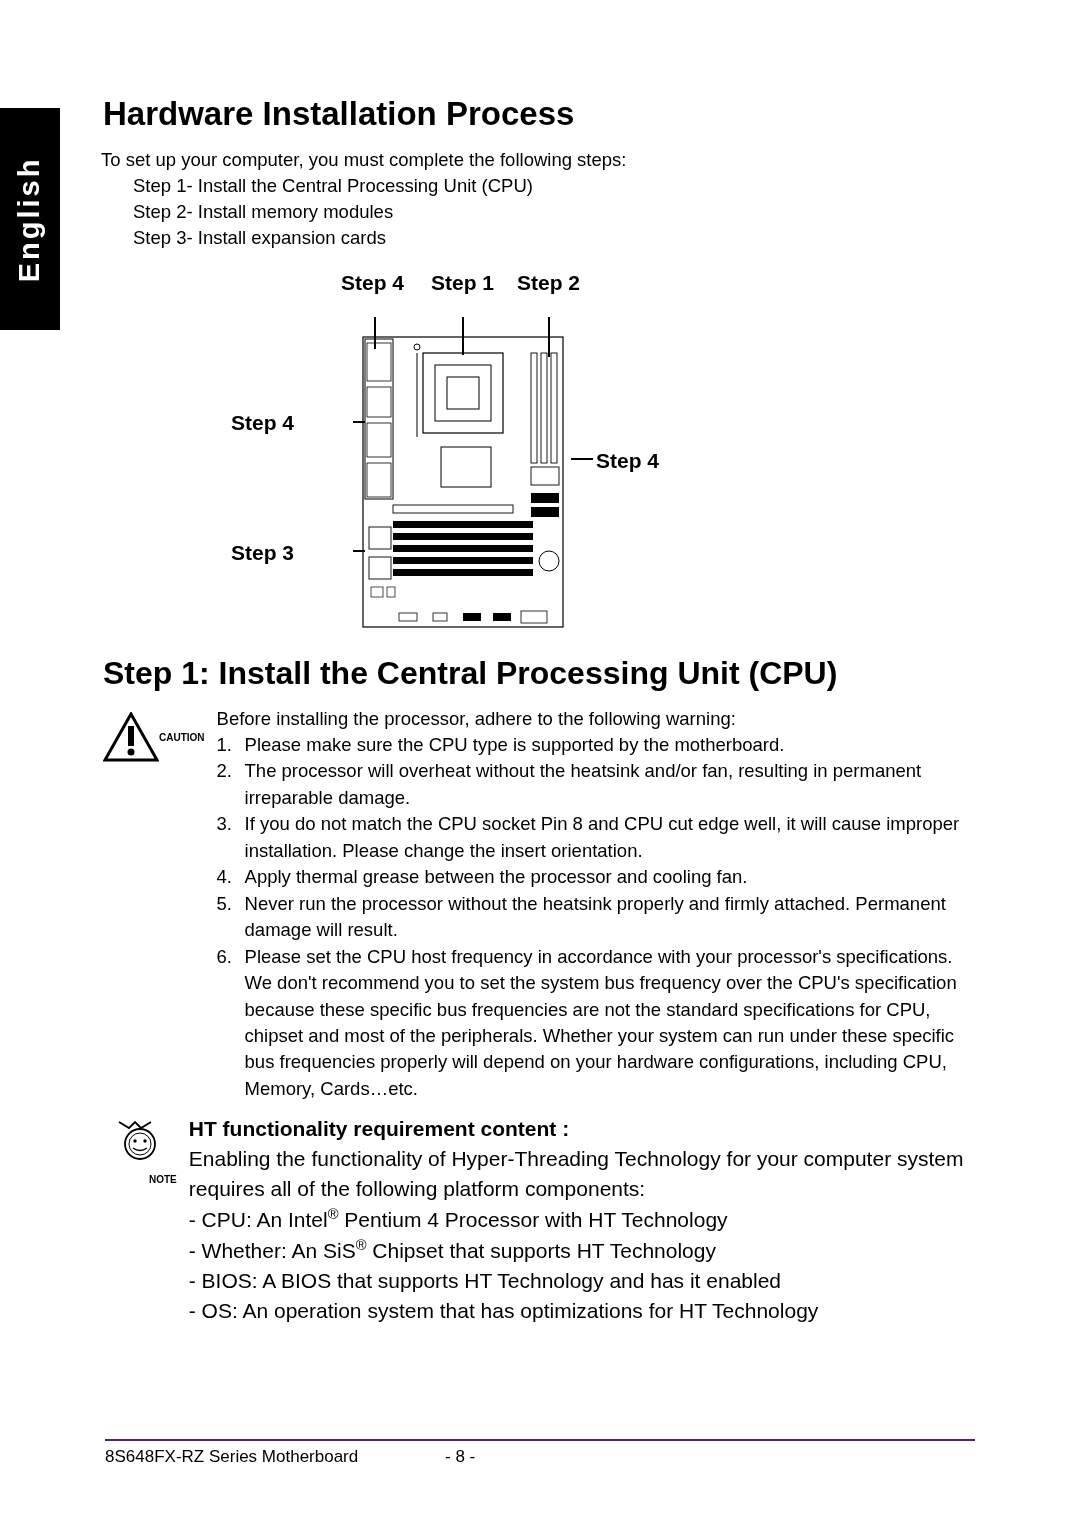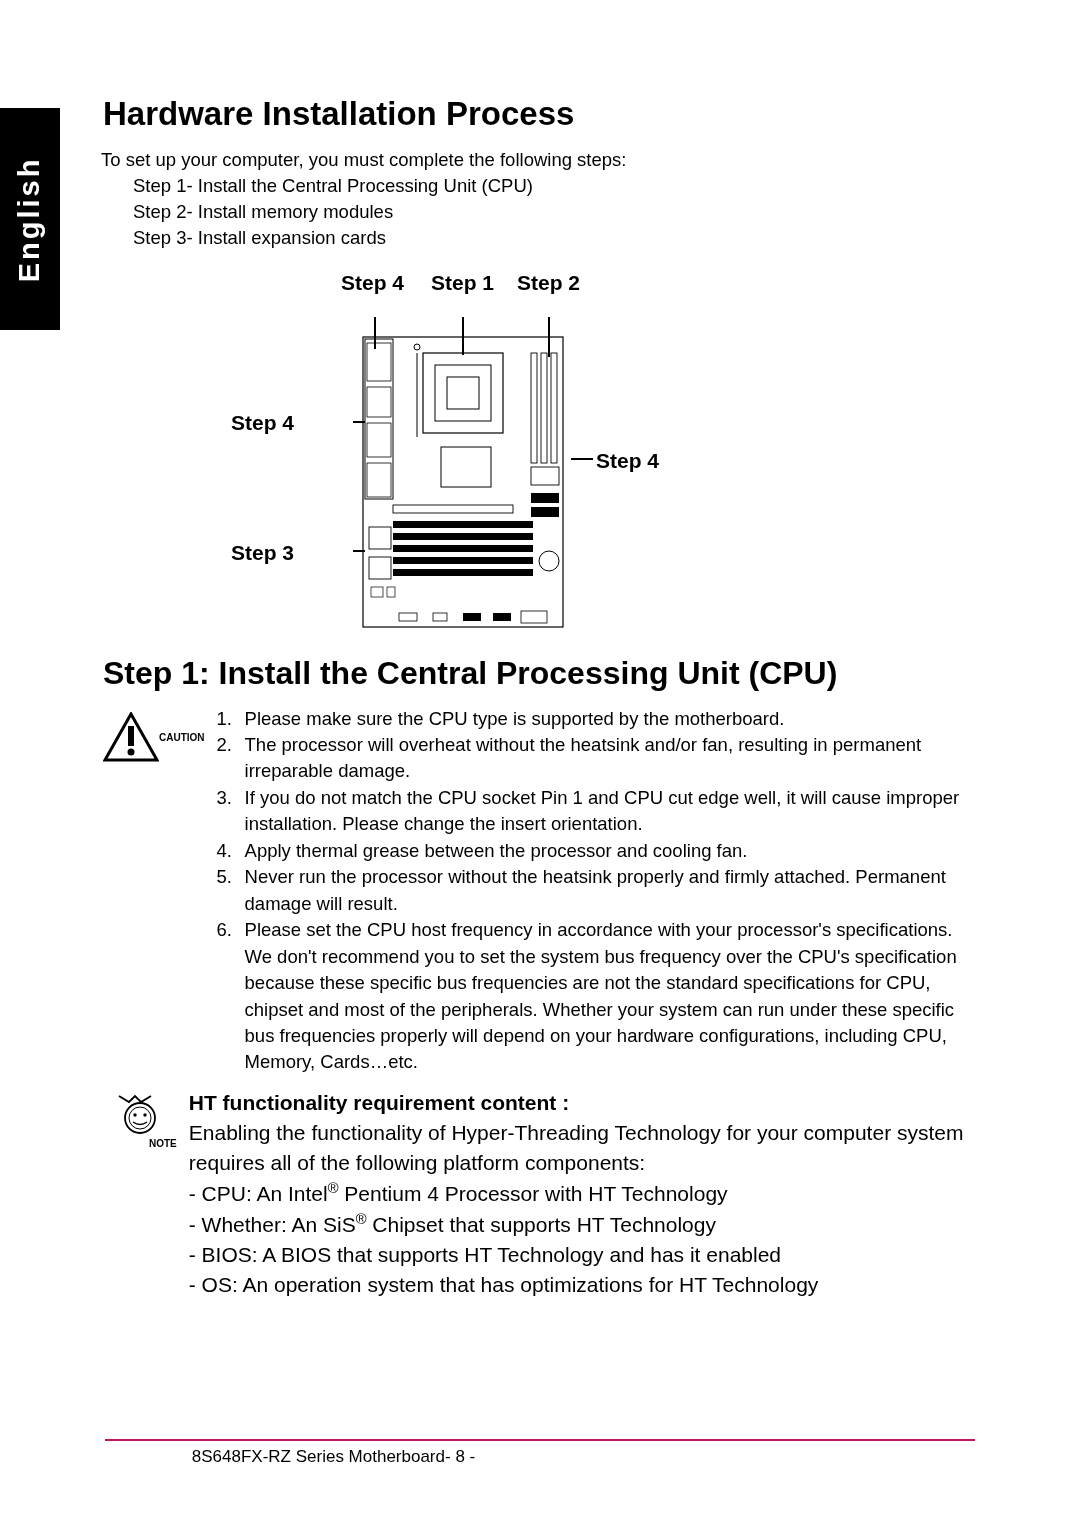--- a/index.html
+++ b/index.html
@@ -120,43 +120,42 @@
   .note-icon-wrap {
     flex: 0 0 62px;
     display: flex;
     flex-direction: column;
     align-items: center;
     margin-top: 4px;
   }
   .note-label {
     font-size: 10px;
     font-weight: bold;
-    margin-top: 0;
+    margin-top: 10px;
     padding-left: 46px;
   }
   .note-text {
     flex: 1;
     font-size: 21px;
     line-height: 1.43;
   }
   .note-text .bold { font-weight: bold; }
   .ht-list {
     margin-left: 0;
   }
   sup { font-size: 0.7em; }
   .footer {
     position: absolute;
     left: 105px;
     bottom: 62px;
     width: 870px;
-    border-top: 2px solid #be185d;
+    border-top: 2px solid #4c1d95;
     padding-top: 6px;
     font-size: 17px;
     display: flex;
-    text-align: right;
   }
   .footer .model { flex: 0 0 340px; }
   .footer .pagenum { }
 </style>
 </head>
 <body>
 
 <div class="sidebar-tab">
   <span>English</span>
 </div>
@@ -247,32 +246,33 @@
   <div class="caution-block">
     <div class="caution-icon-wrap">
       <svg width="56" height="50" viewBox="0 0 56 50">
         <polygon points="28,2 54,48 2,48" fill="#fff" stroke="#000" stroke-width="3"></polygon>
         <rect x="25" y="14" width="6" height="20" fill="#000"></rect>
         <circle cx="28" cy="40" r="3.5" fill="#000"></circle>
       </svg>
       <div class="caution-label">CAUTION</div>
     </div>
     <div class="caution-text">
+      <div>Before installing the processor, adhere to the following warning:</div>
       <ol class="warning-list">
         <li>
             <span class="num">1.</span>
             <span class="txt">Please make sure the CPU type is supported by the motherboard.</span>
           </li>
         <li>
             <span class="num">2.</span>
             <span class="txt">The processor will overheat without the heatsink and/or fan, resulting in permanent irreparable damage.</span>
           </li>
         <li>
             <span class="num">3.</span>
-            <span class="txt">If you do not match the CPU socket Pin 1 and CPU cut edge well, it will cause improper installation. Please change the insert orientation.</span>
+            <span class="txt">If you do not match the CPU socket Pin 8 and CPU cut edge well, it will cause improper installation. Please change the insert orientation.</span>
           </li>
         <li>
             <span class="num">4.</span>
             <span class="txt">Apply thermal grease between the processor and cooling fan.</span>
           </li>
         <li>
             <span class="num">5.</span>
             <span class="txt">Never run the processor without the heatsink properly and firmly attached. Permanent damage will result.</span>
           </li>
         <li>

